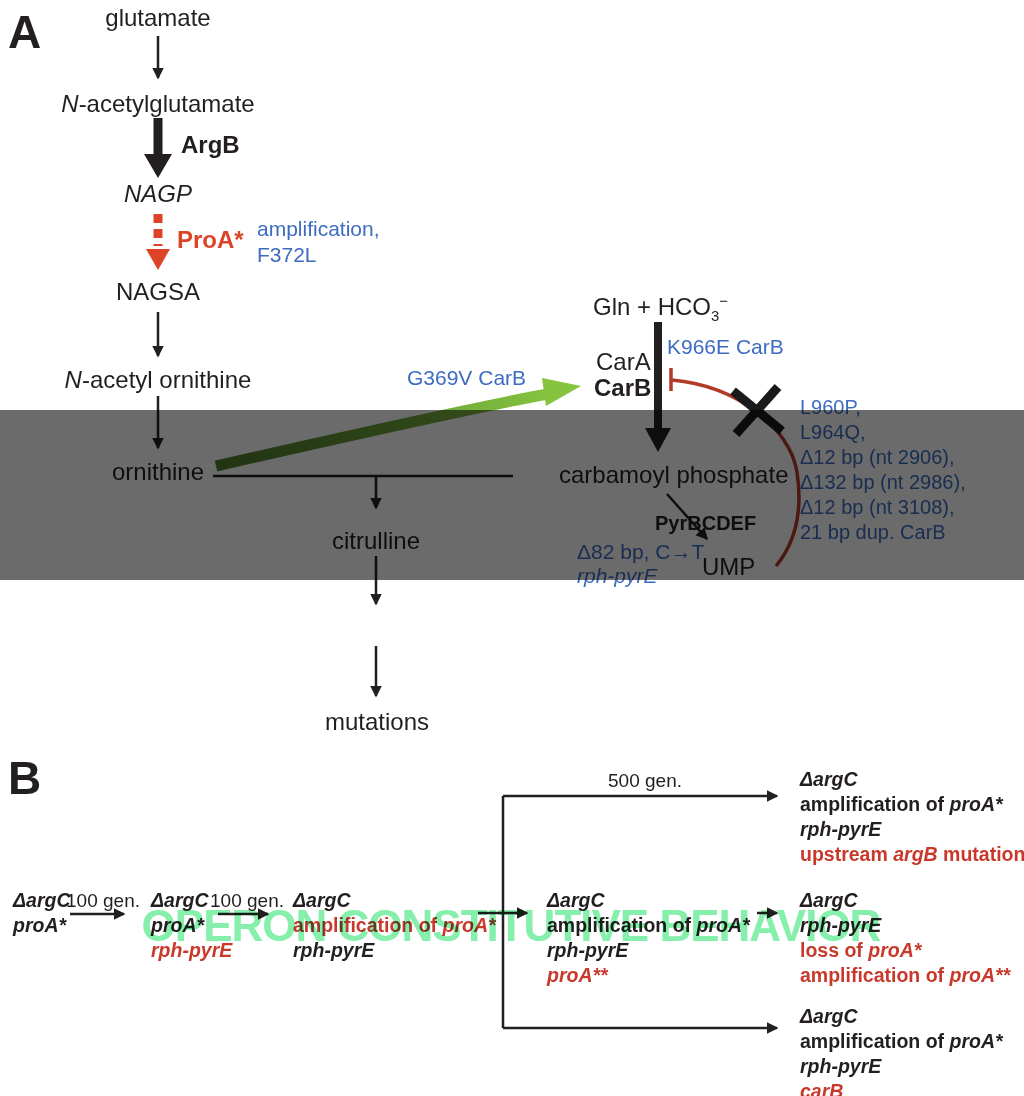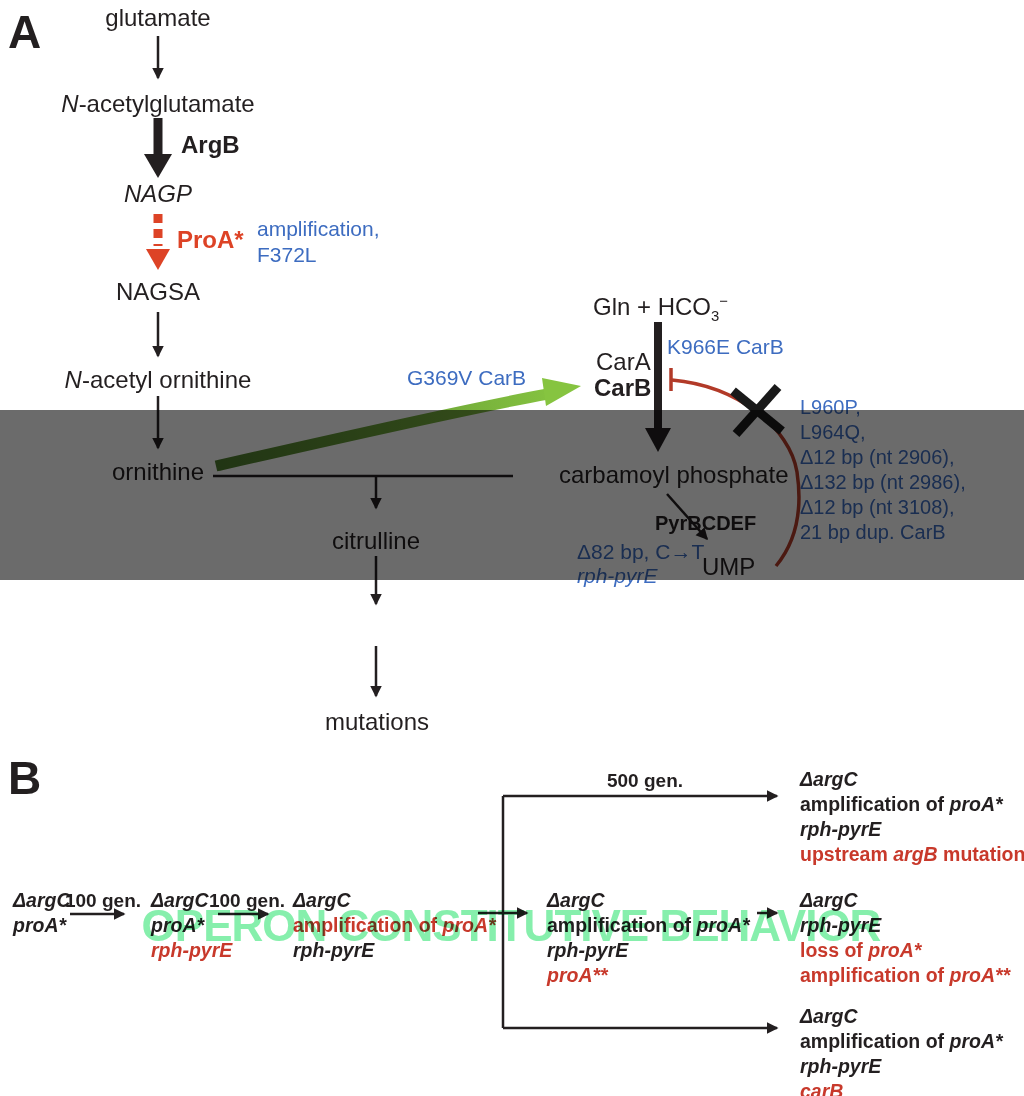--- a/index.html
+++ b/index.html
@@ -14,21 +14,21 @@
   .blue{color:#3D6CC0;font-size:21px;}
   .bluelist{color:#3D6CC0;font-size:20px;line-height:25px;}
   .redA{color:#DD4326;}
   .panel-letter{font-size:46px;font-weight:bold;}
   .pyr{font-size:20px;font-weight:bold;}
   sub,sup{font-size:0.62em;}
   sup{vertical-align:super;}
   
   .bnode{position:absolute;font-size:19.5px;font-weight:bold;line-height:25px;white-space:nowrap;}
   .bnode .tline.red{color:#C8392B;}
-  .gen{position:absolute;font-size:19px;white-space:nowrap;transform:translateX(-50%);font-weight:bold;}
+  .gen{position:absolute;font-size:19px;white-space:nowrap;transform:translateX(-50%);}
   .tline{white-space:nowrap;}
   
   .ann .tline{line-height:26px;}
   .pyrops .tline{line-height:24px;}
   
   .banner{
     position:absolute;left:0;top:410px;width:1024px;height:170px;
     background:#6B6B6B;mix-blend-mode:multiply;text-align:center;
   }
   .banner-line1{

